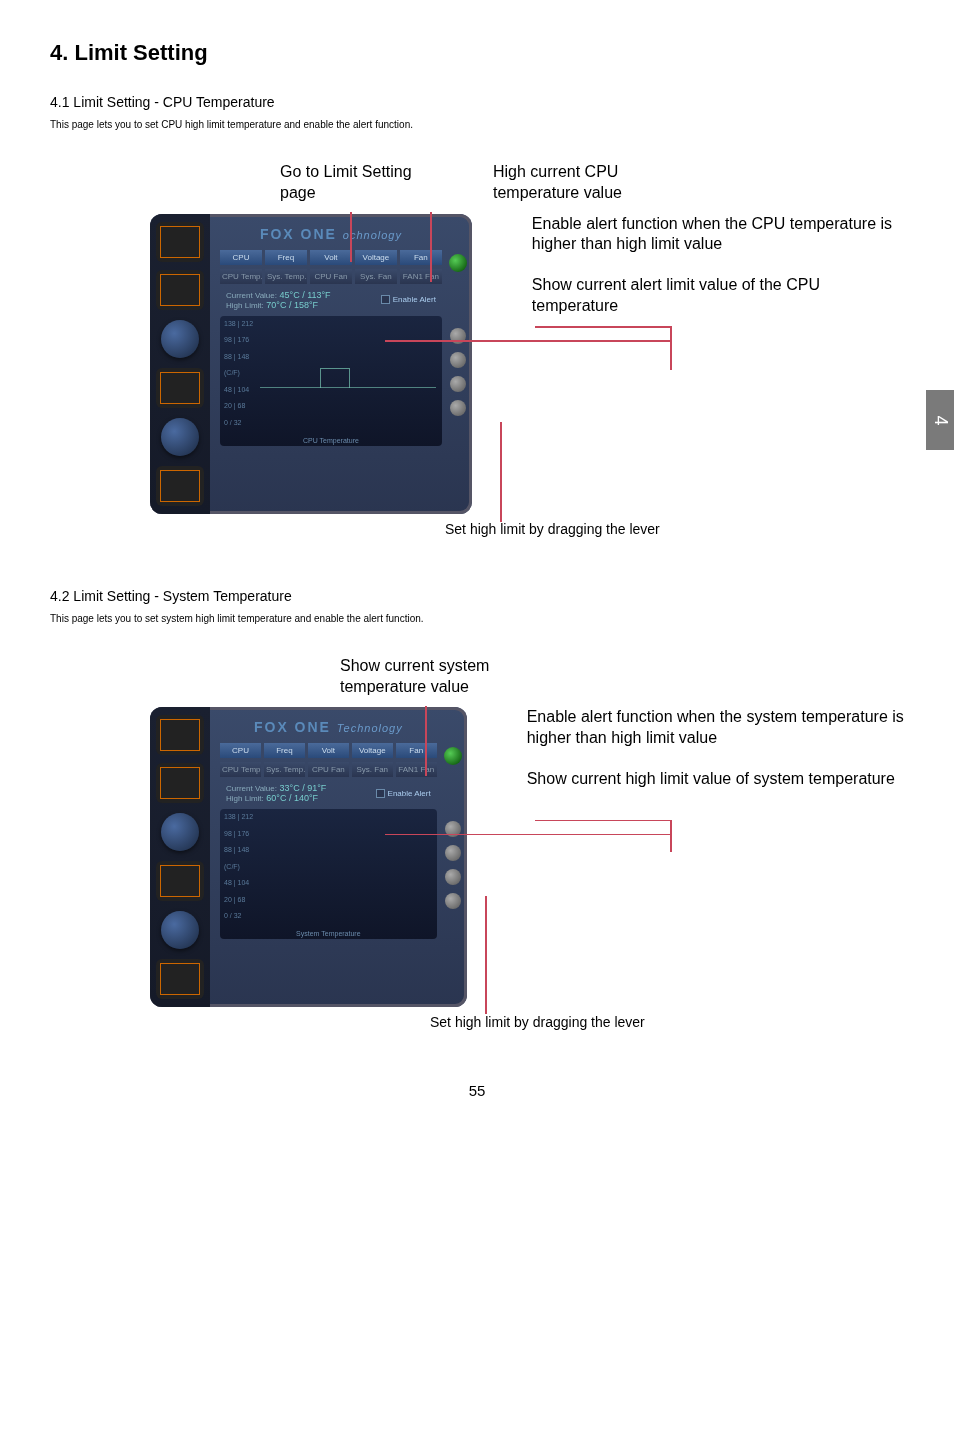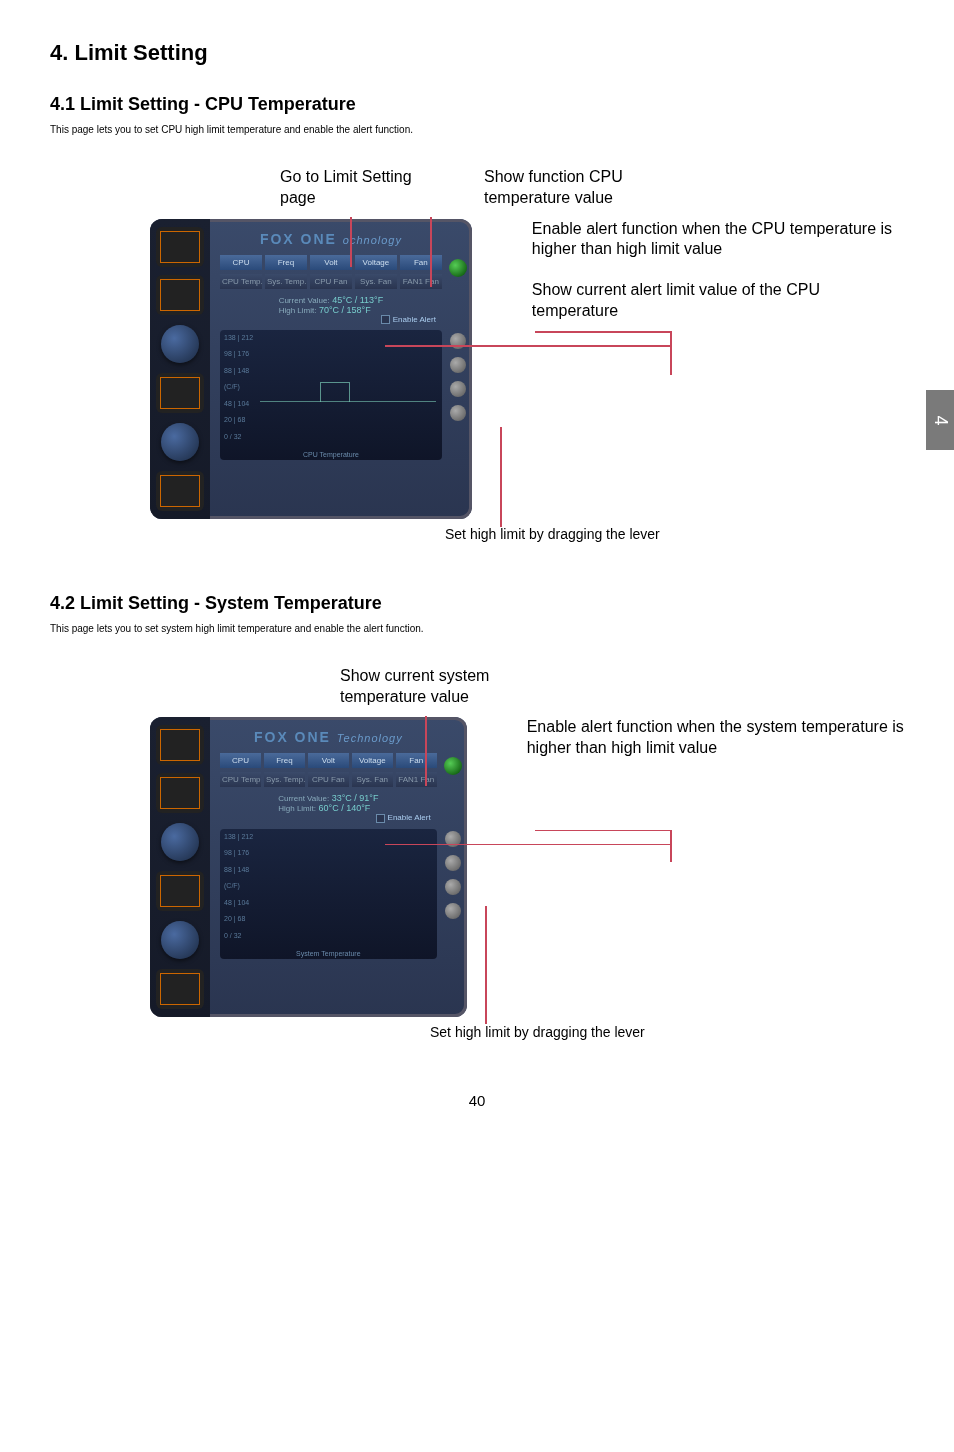--- a/index.html
+++ b/index.html
@@ -14,40 +14,40 @@
       color: #000;
       position: relative;
       padding: 40px 50px;
     }
     .section-title {
       font-size: 22px;
       font-weight: bold;
       margin-bottom: 28px;
     }
     .subsection-title {
-      font-size: 18px;
-      font-weight: bold;
+      font-size: 14px;
+      font-weight: normal;
       margin-bottom: 8px;
     }
     .body-text {
       font-size: 10px;
       line-height: 1.4;
       margin-bottom: 30px;
     }
     .figure-block {
       position: relative;
       margin: 30px 0 50px 0;
     }
     .figure-block-2 {
       margin-top: 10px;
     }
     .top-labels {
       display: flex;
       margin-left: 230px;
-      gap: 34px;
+      gap: 43px;
       margin-bottom: 10px;
     }
     .label-text {
       font-size: 16px;
       line-height: 1.3;
     }
     .label-col {
       width: 170px;
     }
     .figure-row {
@@ -140,25 +140,25 @@
       white-space: nowrap;
       overflow: hidden;
     }
     .tab-btn.inactive {
       background: linear-gradient(180deg, #3a4a6a 0%, #2a3550 100%);
       color: #89a;
     }
     .values-row {
       display: flex;
       align-items: center;
+      gap: 8px;
       font-size: 9px;
       color: #9ac;
       margin: 6px 0;
       padding: 0 6px;
-      flex-direction: column;
     }
     .val-label {
       color: #8ab;
       font-size: 8px;
       width: 60px;
     }
     .val-num {
       color: #7cc;
       font-size: 9px;
     }
@@ -286,21 +286,21 @@
 <body>
 
 <h2 class="section-title">4. Limit Setting</h2>
 
 <h3 class="subsection-title">4.1 Limit Setting - CPU Temperature</h3>
 <p class="body-text">This page lets you to set CPU high limit temperature and enable the alert function.</p>
 
 <div class="figure-block">
   <div class="top-labels">
     <div class="label-text label-col">Go to Limit Setting page</div>
-    <div class="label-text label-col">Show function CPU temperature value</div>
+    <div class="label-text label-col">High current CPU temperature value</div>
   </div>
 
   <div class="figure-row">
     <div class="screenshot">
       <div class="left-panel">
         <div class="left-item orange" title="385.0"></div>
         <div class="left-item orange" title="205 11.0"></div>
         <div class="left-circle"></div>
         <div class="left-item orange" title="1.31"></div>
         <div class="left-circle"></div>
@@ -429,29 +429,30 @@
             <span>20 | 68</span>
             <span>0 / 32</span>
           </div>
           <div class="graph-title">System Temperature</div>
         </div>
       </div>
     </div>
 
     <div class="right-labels">
       <div class="right-label-group label-text">Enable alert function when the system temperature is higher than high limit value</div>
+      <div class="right-label-group label-text">Show current high limit value of system temperature</div>
     </div>
   </div>
 
   <div class="leader v" style="left:375px; top:50px; height:70px;"></div>
   <div class="leader h" style="left:485px; top:164px; width:135px;"></div>
   <div class="leader h" style="left:335px; top:178px; width:285px;"></div>
   <div class="leader v" style="left:620px; top:164px; height:32px;"></div>
   <div class="leader v" style="left:435px; top:240px; height:118px;"></div>
 
   <div class="bottom-label label-text" style="margin-left:380px">Set high limit by dragging the lever</div>
 </div>
 
 <div class="side-tab">
     <span>4</span>
   </div>
 
-<div class="page-num">40</div>
+<div class="page-num">55</div>
 
 </body></html>

